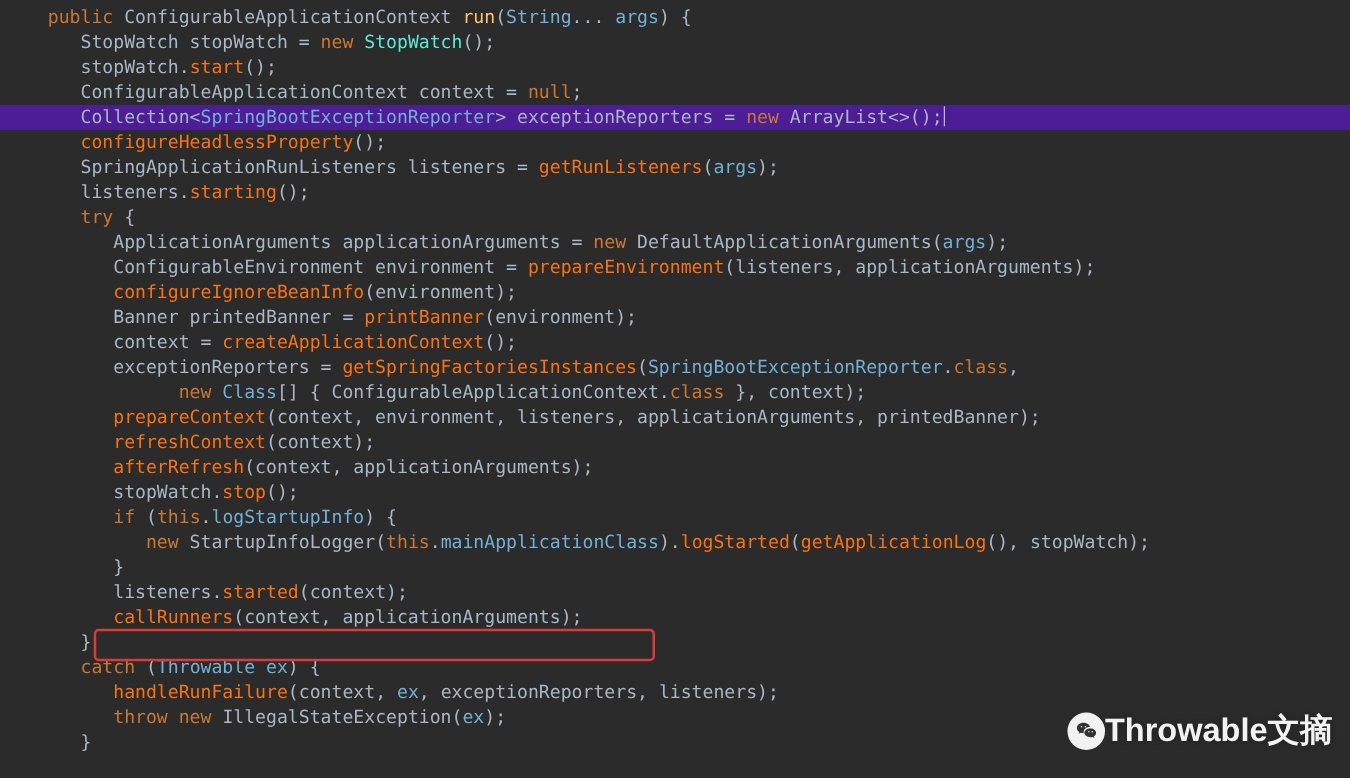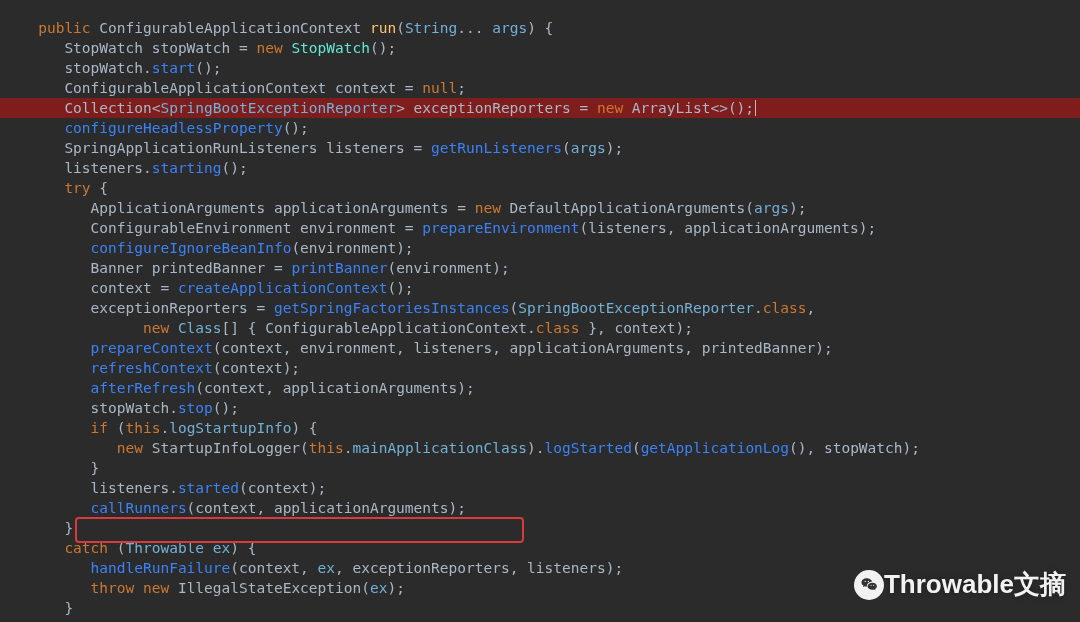--- a/index.html
+++ b/index.html
@@ -11,34 +11,33 @@
     overflow: hidden;
     font-family: "Menlo", "Consolas", "Monaco", monospace;
     font-size: 14.5px;
   }
   .code-area {
     padding: 4px 0 0 0;
     color: #a9b7c6;
     white-space: pre;
     line-height: 20px;
     position: relative;
-    margin-top: 14px;
   }
   .line {
     padding-left: 12px;
     height: 20px;
     white-space: pre;
   }
   .line.cursor-line {
-    background: #7f1d1d;
+    background: #4c1d95;
   }
   
   .kw   { color: #cc7832; }         
   .type { color: #5eead4; }         
-  .func { color: #3b82f6; }
+  .func { color: #f97316; }
   .pun  { color: #a9b7c6; }
   .cyan { color: #72b0d6; }         
   .def  { color: #ffc66d; }         
   .hl-box {
     position: absolute;
     border: 2px solid #d83b3b;
     border-radius: 4px;
     pointer-events: none;
   }
   .watermark {

